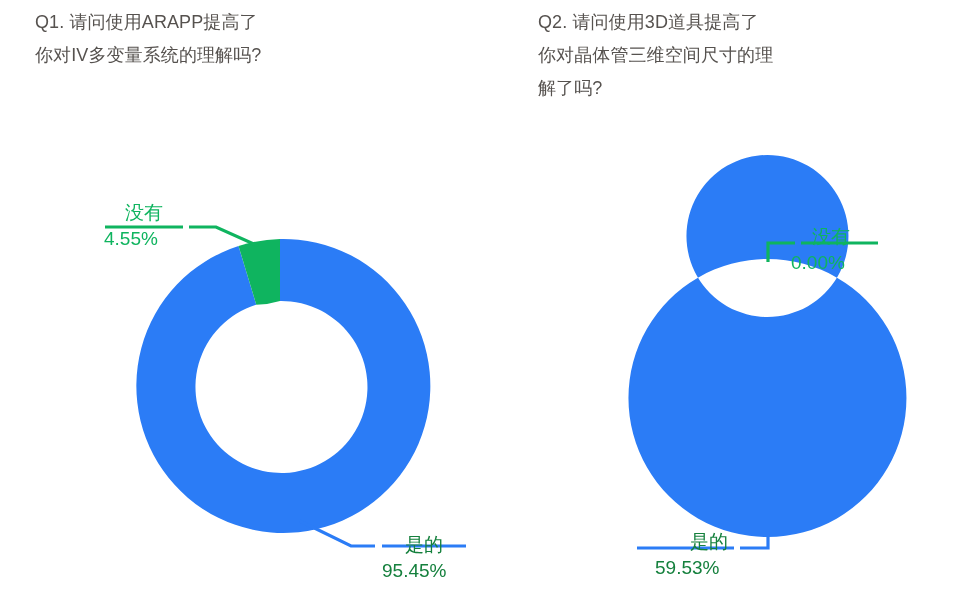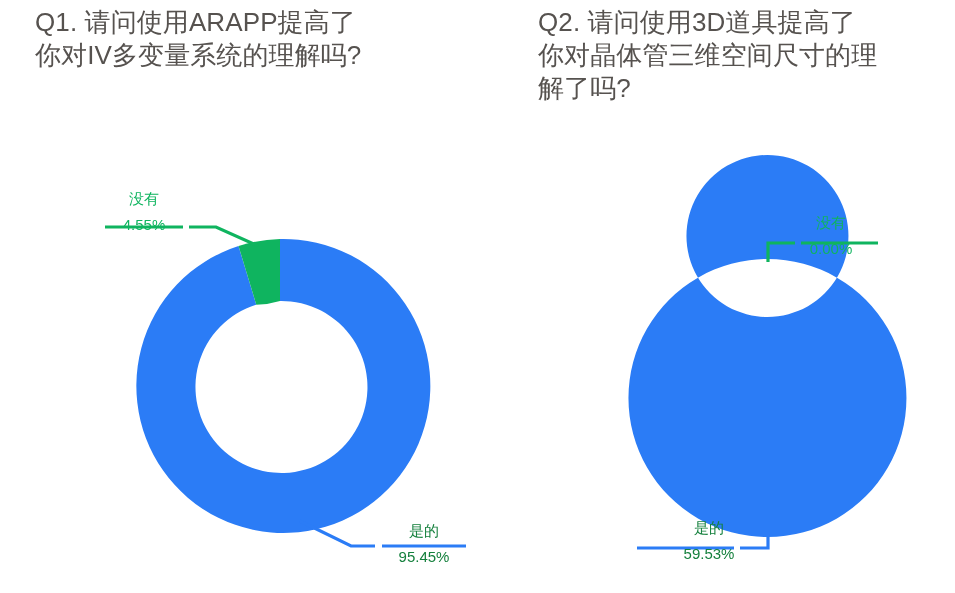--- a/index.html
+++ b/index.html
@@ -19,21 +19,21 @@
     position: absolute;
     left: 0;
     top: 0;
     width: 955px;
     height: 593px;
   }
   
   .q-title {
     position: absolute;
     color: #56524f;
-    font-size: 26px;
+    font-size: 18px;
     line-height: 33px;
     font-weight: 400;
     letter-spacing: 0.1px;
     white-space: pre-line;
   }
   #title-q1 {
     left: 35px;
     top: 6px;
     width: 420px;
   }
@@ -50,31 +50,31 @@
   #panel-q2 { left: 500px; top: 0px; width: 455px; height: 593px; }
   .donut-svg {
     position: absolute;
     left: 0;
     top: 0;
     overflow: visible;
   }
   
   .data-label {
     position: absolute;
-    font-size: 15px;
+    font-size: 19px;
     line-height: 26px;
     white-space: nowrap;
+    margin-top: 14px;
   }
   .data-label .lbl-name {
     display: block;
     text-align: center;
   }
   .data-label .lbl-value {
     display: block;
-    text-align: center;
   }
   .lbl-green { color: #0fb45f; }
   .lbl-blue  { color: #15803d; }
 
   
   #label-q1-no   { left: 104px;  top: 186px; width: 80px; }
   #label-q1-yes  { left: 382px;  top: 518px; width: 84px; }
   #label-q2-no   { left: 791px;  top: 210px; width: 80px; }
   #label-q2-yes  { left: 655px;  top: 515px; width: 108px; }
 </style>

